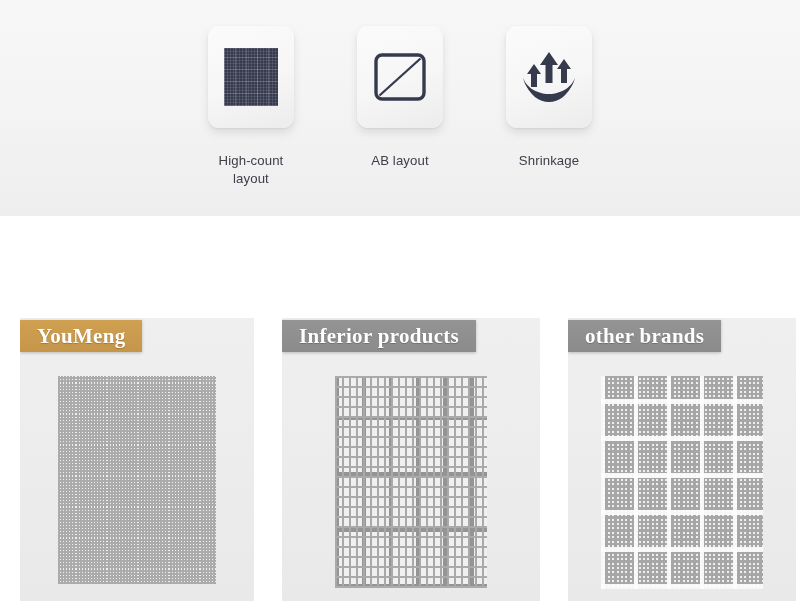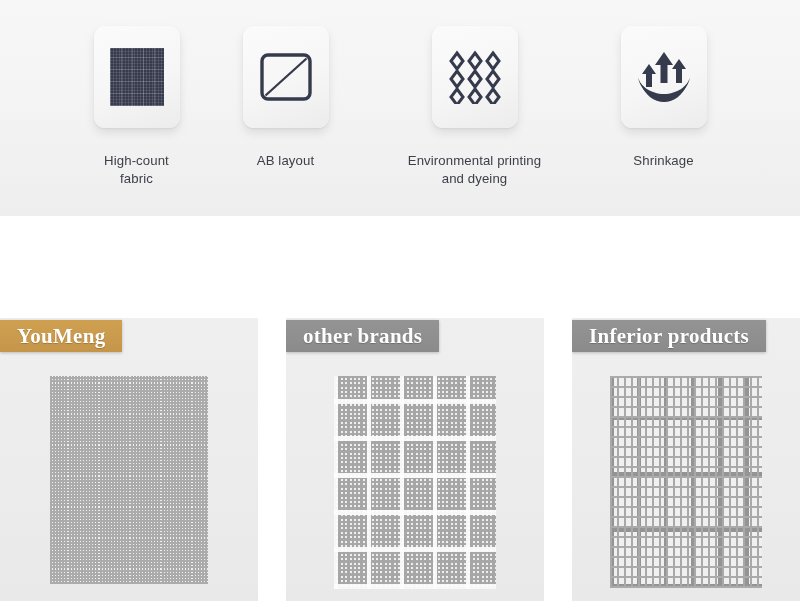--- a/index.html
+++ b/index.html
@@ -106,21 +106,21 @@
     gap: 28px;
   }
 
   .compare-panel {
     position: relative;
     width: 258px;
     height: 283px;
     background: linear-gradient(180deg, #efefef 0%, #ededed 40%, #e9e9e9 100%);
     overflow: hidden;
   }
-  .compare-panel:nth-child(1) { width: 258px; }
+  .compare-panel:nth-child(1) { width: 234px; margin-left: 20px; }
   .compare-panel:nth-child(2) { width: 258px; }
   .compare-panel:nth-child(3) { width: 228px; }
 
   .panel-badge {
     position: absolute;
     left: 0;
     top: 2px;
     height: 32px;
     padding: 0 17px;
     display: flex;
@@ -188,52 +188,33 @@
 </head>
 <body>
 
 <div id="features-section">
   <div id="features-row">
 
     <div class="feature-item">
       <div class="feature-card">
         <div class="icon-swatch"></div>
       </div>
-      <div class="feature-label">High-count fabric</div>
+      <div class="feature-label">High-count layout</div>
     </div>
 
     <div class="feature-item">
       <div class="feature-card">
         <svg class="icon-svg" width="56" height="52" viewBox="0 0 56 52">
           <rect x="4" y="4" width="48" height="44" rx="6" ry="6" fill="none" stroke="#363a4d" stroke-width="3.4"></rect>
           <line x1="7.5" y1="44.5" x2="48.5" y2="7.5" stroke="#363a4d" stroke-width="2.3"></line>
         </svg>
       </div>
       <div class="feature-label">AB layout</div>
     </div>
 
-    <div class="feature-item wide">
-      <div class="feature-card">
-        <svg class="icon-svg" width="54" height="54" viewBox="0 0 54 54">
-          <g fill="none" stroke="#363a4d" stroke-width="3">
-            <path d="M9 3 L15 11 L9 19 L3 11 Z"></path>
-            <path d="M27 3 L33 11 L27 19 L21 11 Z"></path>
-            <path d="M45 3 L51 11 L45 19 L39 11 Z"></path>
-            <path d="M9 21 L15 29 L9 37 L3 29 Z"></path>
-            <path d="M27 21 L33 29 L27 37 L21 29 Z"></path>
-            <path d="M45 21 L51 29 L45 37 L39 29 Z"></path>
-            <path d="M9 39 L15 47 L9 55 L3 47 Z"></path>
-            <path d="M27 39 L33 47 L27 55 L21 47 Z"></path>
-            <path d="M45 39 L51 47 L45 55 L39 47 Z"></path>
-          </g>
-        </svg>
-      </div>
-      <div class="feature-label">Environmental printing
-and dyeing</div>
-    </div>
 
     <div class="feature-item">
       <div class="feature-card">
         <svg class="icon-svg" width="60" height="54" viewBox="0 0 60 54">
           <g fill="#363a4d">
             <path d="M30 2 L39 15 L33.5 15 L33.5 33 L26.5 33 L26.5 15 L21 15 Z"></path>
             <path d="M15 14 L22 24 L18 24 L18 37 L12 37 L12 24 L8 24 Z"></path>
             <path d="M45 9 L52 19 L48 19 L48 33 L42 33 L42 19 L38 19 Z"></path>
             <path d="M4 27 C6 40 18 50 30 50 C42 50 54 40 56 27
                      C54 36 43 44 30 44 C17 44 6 36 4 27 Z"></path>
@@ -250,22 +231,22 @@
 </div>
 
 <div id="comparison-section">
 
   <div class="compare-panel">
     <div class="panel-badge gold">YouMeng</div>
     <div class="fabric-swatch weave-dense"></div>
   </div>
 
   <div class="compare-panel">
+    <div class="panel-badge gray">Inferior products</div>
+    <div class="fabric-swatch weave-sparse"></div>
+  </div>
+
+  <div class="compare-panel">
     <div class="panel-badge gray">other brands</div>
     <div class="fabric-swatch weave-plaid"></div>
   </div>
 
-  <div class="compare-panel">
-    <div class="panel-badge gray">Inferior products</div>
-    <div class="fabric-swatch weave-sparse"></div>
-  </div>
-
 </div>
 
 </body></html>

